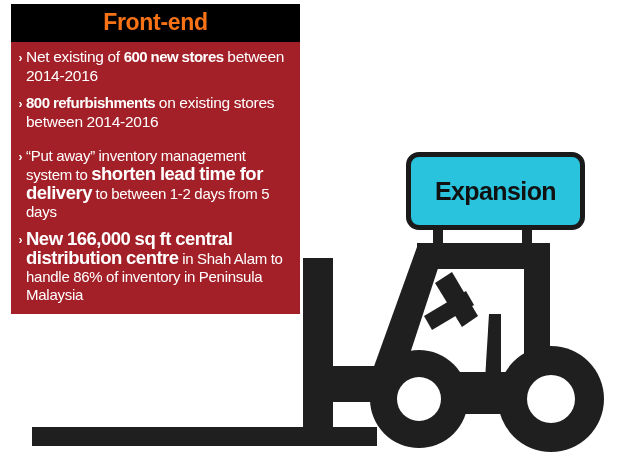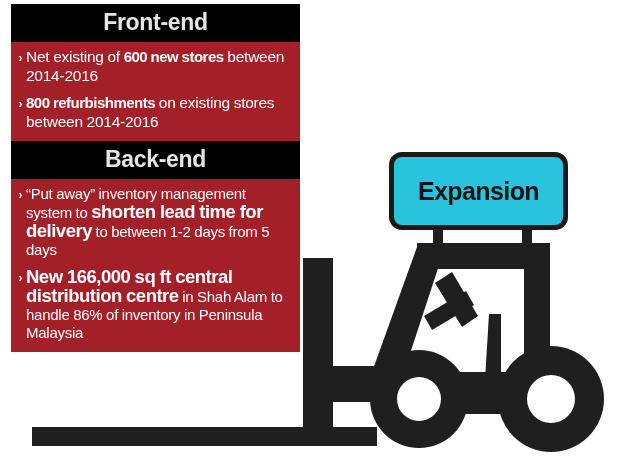--- a/index.html
+++ b/index.html
@@ -17,21 +17,21 @@
 
   
   #panel {
     position:absolute;
     left:11px; top:4px;
     width:289px; height:425px;
   }
 
   .section-header {
     background:#000000;
-    color:#e5e5e5;
+    color:#f97316;
     text-align:center;
     font-weight:bold;
     font-size:23px;
     letter-spacing:-0.3px;
     line-height:1;
     padding:7px 0 8px 0;
     font-family:"Liberation Sans", sans-serif;
   }
 
   .section-body {
@@ -74,21 +74,21 @@
   #forklift {
     position:absolute;
     left:0; top:0;
     width:630px; height:458px;
     pointer-events:none;
   }
 
   
   #sign-wrap {
     position:absolute;
-    left:389px; top:152px;
+    left:406px; top:152px;
     width:179px; height:78px;
   }
   #sign-board {
     width:100%; height:100%;
     background:#29c3dd;
     border:5px solid #1a1a1a;
     border-radius:13px;
     display:flex;
     flex-direction:column;
     align-items:center;
@@ -165,21 +165,20 @@
         <span class="btext"><span>Net existing of </span><b>600 new stores</b><span> between 2014-2016</span></span>
       </div>
 
       <div class="bullet">
         <span class="chev">›</span>
         <span class="btext"><b>800 refurbishments</b><span> on existing stores between 2014-2016</span></span>
       </div>
 
     </div>
 
-    <div class="section-header">Back-end</div>
 
     <div class="section-body" id="backend-body">
 
       <div class="bullet">
         <span class="chev">›</span>
         <span class="btext"><span>“Put away” inventory management system to </span><b>shorten lead time for delivery</b><span> to between 1-2 days from 5 days</span></span>
       </div>
 
       <div class="bullet">
         <span class="chev">›</span>

